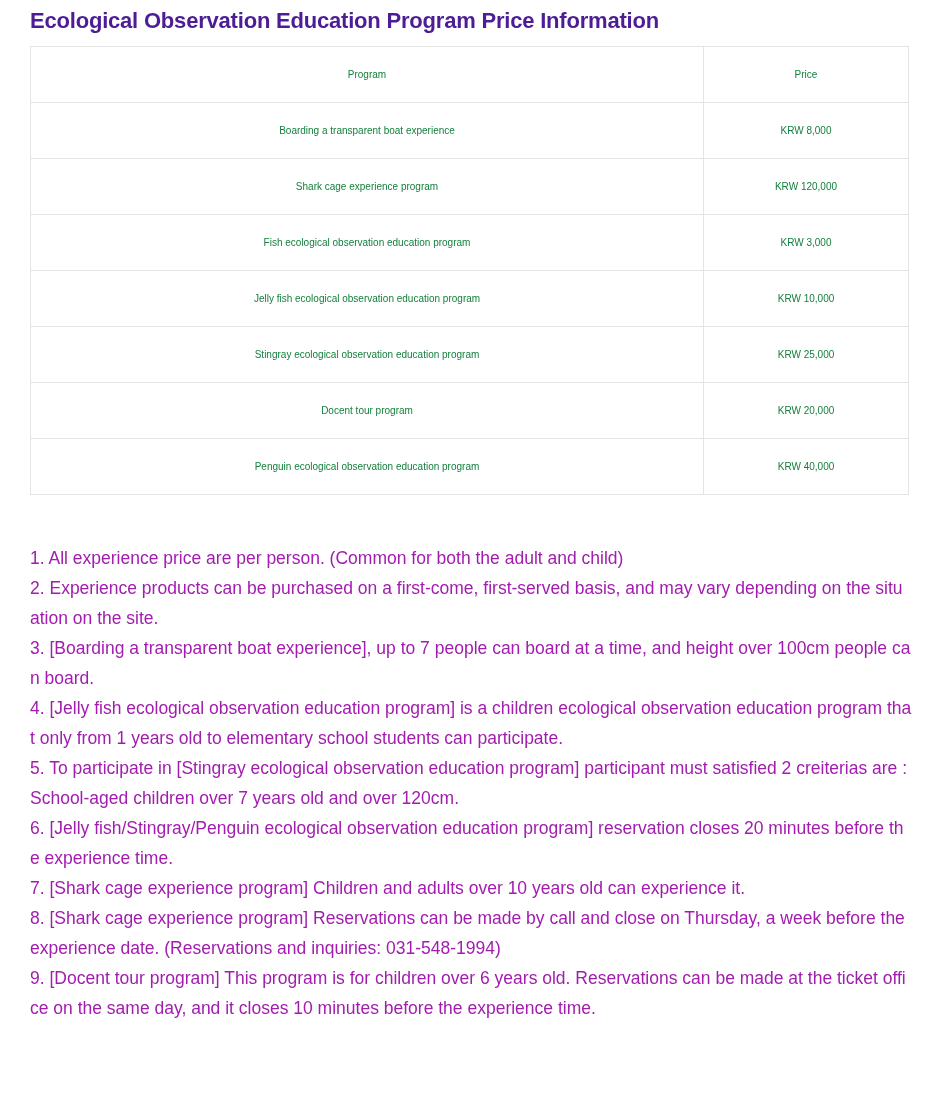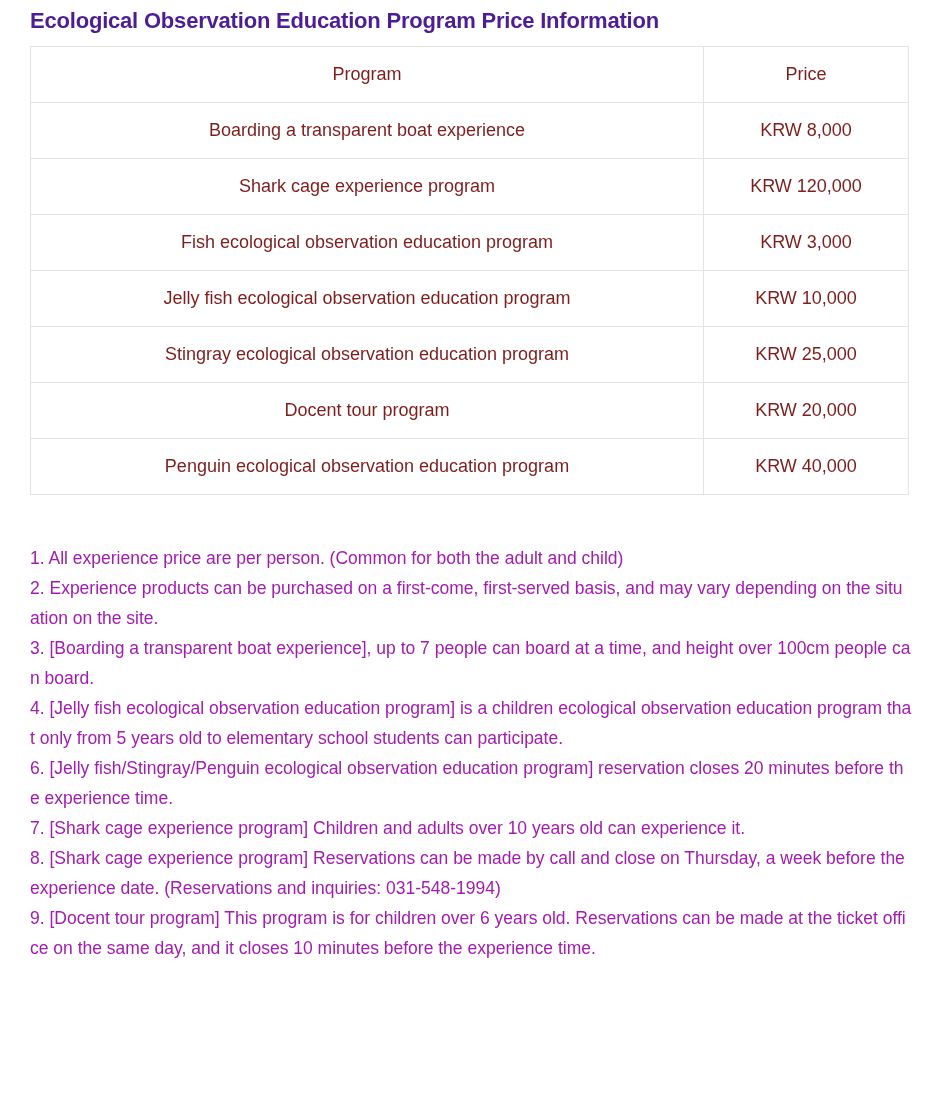--- a/index.html
+++ b/index.html
@@ -29,23 +29,23 @@
     border-collapse: collapse;
     width: 878px;
     table-layout: fixed;
   }
   table.price-table th,
   table.price-table td {
     border: 1px solid #e4e4e4;
     height: 55px;
     text-align: center;
     vertical-align: middle;
-    font-size: 18px;
+    font-size: 10px;
     font-weight: 400;
-    color: #7f1d1d;
+    color: #15803d;
     padding: 0 6px;
   }
   col.col-program { width: 673px; }
   col.col-price   { width: 205px; }
   .notes {
     margin-top: 48px;
     width: 882px;
     font-size: 17.5px;
     line-height: 30px;
     color: #a21caf;
@@ -103,20 +103,21 @@
         <td>Penguin ecological observation education program</td>
         <td>KRW 40,000</td>
       </tr>
     </tbody>
   </table>
 
   <div class="notes">
     <p>1. All experience price are per person. (Common for both the adult and child)</p>
     <p>2. Experience products can be purchased on a first-come, first-served basis, and may vary depending on the situation on the site.</p>
     <p>3. [Boarding a transparent boat experience], up to 7 people can board at a time, and height over 100cm people can board.</p>
-    <p>4. [Jelly fish ecological observation education program] is a children ecological observation education program that only from 5 years old to elementary school students can participate.</p>
+    <p>4. [Jelly fish ecological observation education program] is a children ecological observation education program that only from 1 years old to elementary school students can participate.</p>
+    <p>5. To participate in [Stingray ecological observation education program] participant must satisfied 2 creiterias are : School-aged children over 7 years old and over 120cm.</p>
     <p>6. [Jelly fish/Stingray/Penguin ecological observation education program] reservation closes 20 minutes before the experience time.</p>
     <p>7. [Shark cage experience program] Children and adults over 10 years old can experience it.</p>
     <p>8. [Shark cage experience program] Reservations can be made by call and close on Thursday, a week before the experience date. (Reservations and inquiries: 031-548-1994)</p>
     <p>9. [Docent tour program] This program is for children over 6 years old. Reservations can be made at the ticket office on the same day, and it closes 10 minutes before the experience time.</p>
   </div>
 
 </div>
 
 </body></html>

